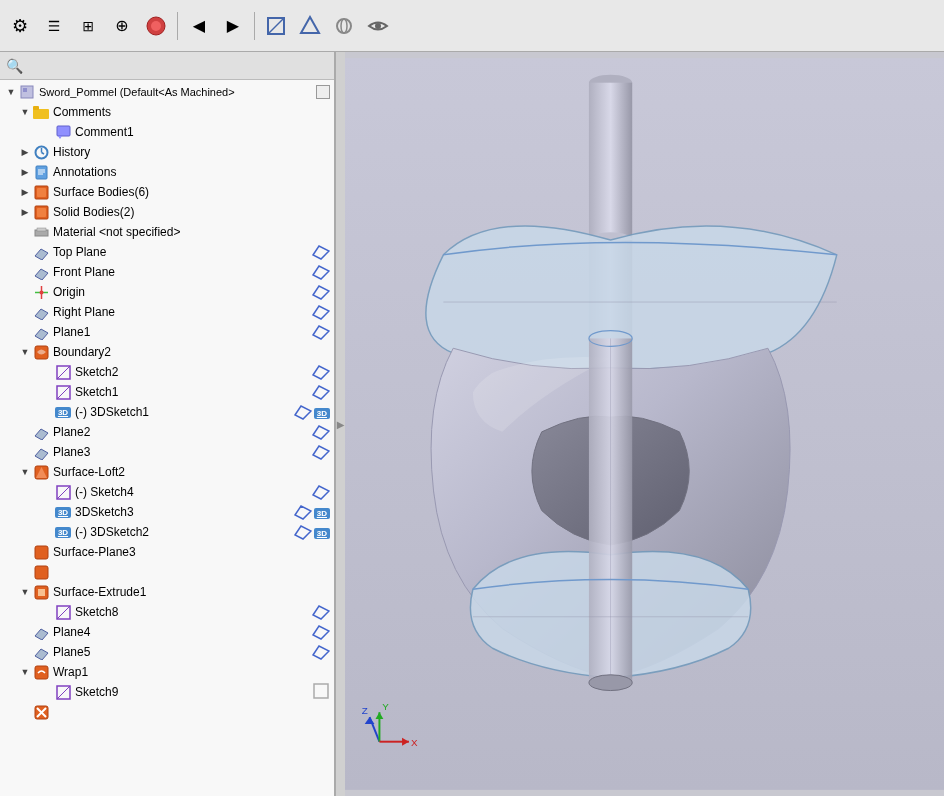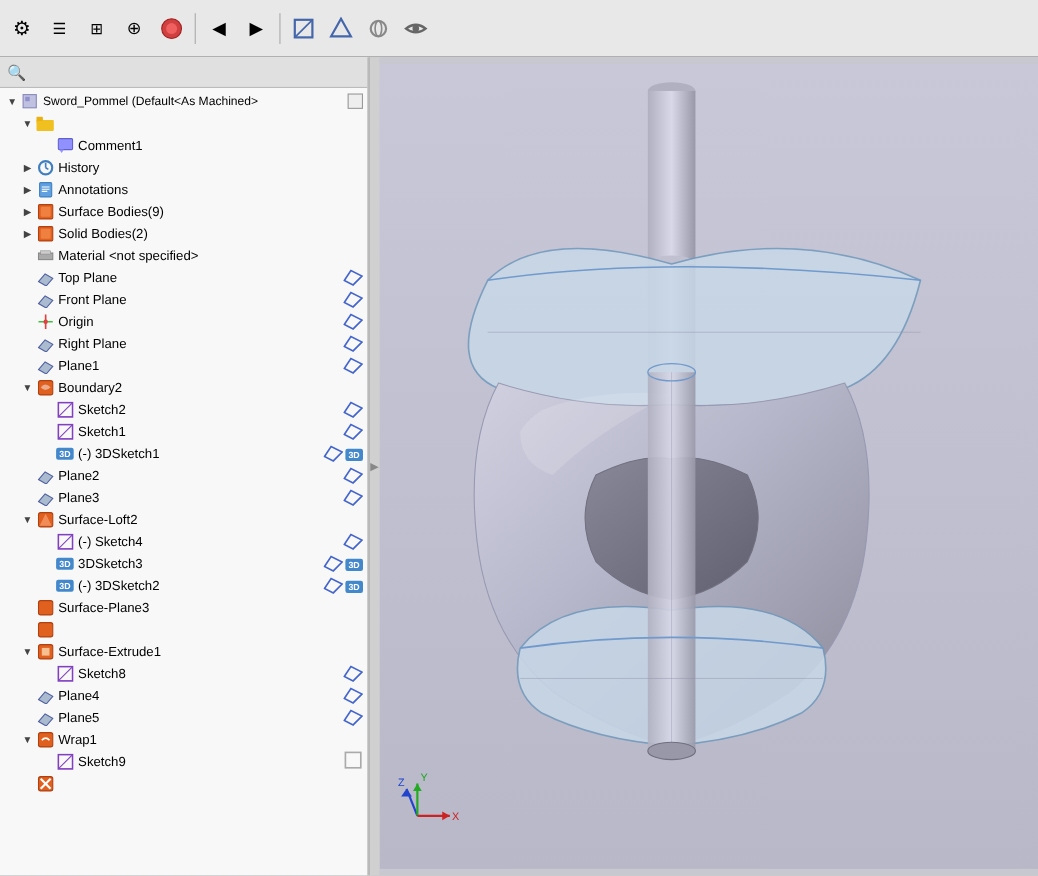--- a/index.html
+++ b/index.html
@@ -101,21 +101,21 @@
     }
 
     .tree-item .label {
       flex: 1;
       font-size: 12px;
       color: #000;
     }
 
     
     .indent-1 { padding-left: 18px; }
-    .indent-2 { padding-left: 36px; }
+    .indent-2 { padding-left: 16px; margin-left: 24px; }
 
     
     .viewport {
       flex: 1;
       background: #c8c8d0;
       position: relative;
       overflow: hidden;
     }
 
     
@@ -143,20 +143,21 @@
     .tree-area::-webkit-scrollbar-thumb { background: #b0b0b0; border-radius: 3px; }
 
     
     .badge-3d {
       background: #4488cc;
       color: white;
       font-size: 8px;
       font-weight: bold;
       padding: 1px 3px;
       border-radius: 2px;
+      text-decoration: underline;
     }
   </style>
 </head>
 <body>
 
 <div class="toolbar">
   <button class="toolbar-btn">⚙</button>
   <button class="toolbar-btn" style="font-size:14px;">☰</button>
   <button class="toolbar-btn" style="font-size:14px;">⊞</button>
   <button class="toolbar-btn" style="font-size:16px;">⊕</button>
@@ -219,20 +220,21 @@
 
       <div class="tree-item indent-1">
         <span class="expand-arrow">▼</span>
         <span class="icon">
           <svg width="16" height="13" viewBox="0 0 16 13">
               <rect x="0" y="3" width="16" height="10" rx="1" fill="#f0c020"></rect>
               <rect x="0" y="3" width="6" height="3" rx="1" fill="#f0c020"></rect>
               <rect x="0" y="0" width="6" height="4" rx="1" fill="#e8b010"></rect>
             </svg>
         </span>
+        <span class="label">Comments</span>
       </div>
 
       <div class="tree-item indent-2">
         <span class="expand-arrow"></span>
         <span class="icon">
           <svg width="15" height="15" viewBox="0 0 15 15">
               <rect x="1" y="1" width="13" height="10" rx="1" fill="#9090ff" stroke="#6060cc" stroke-width="1"></rect>
               <polygon points="2,11 6,11 4,14" fill="#9090ff"></polygon>
             </svg>
         </span>
@@ -265,21 +267,21 @@
       </div>
 
       <div class="tree-item indent-1">
         <span class="expand-arrow">▶</span>
         <span class="icon">
           <svg width="15" height="15" viewBox="0 0 15 15">
               <rect x="1" y="1" width="13" height="13" rx="1" fill="#e06020" stroke="#b04010" stroke-width="1"></rect>
               <rect x="3" y="3" width="9" height="9" rx="1" fill="#f08040"></rect>
             </svg>
         </span>
-        <span class="label">Surface Bodies(9)</span>
+        <span class="label">Surface Bodies(6)</span>
       </div>
 
       <div class="tree-item indent-1">
         <span class="expand-arrow">▶</span>
         <span class="icon">
           <svg width="15" height="15" viewBox="0 0 15 15">
               <rect x="1" y="1" width="13" height="13" rx="1" fill="#e06020" stroke="#b04010" stroke-width="1"></rect>
               <rect x="3" y="3" width="9" height="9" rx="1" fill="#f08040"></rect>
             </svg>
         </span>

